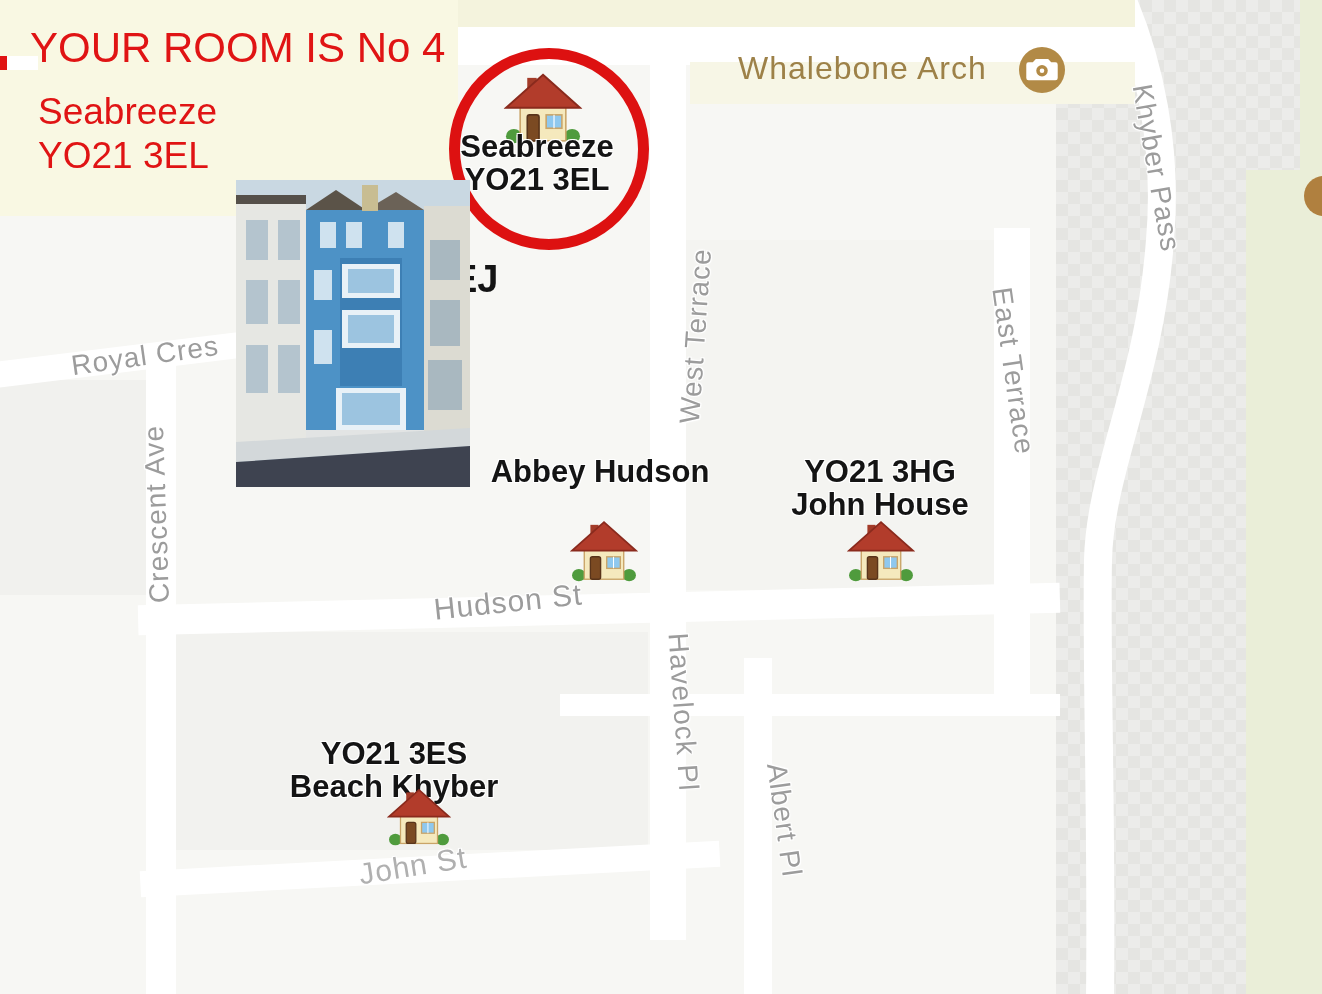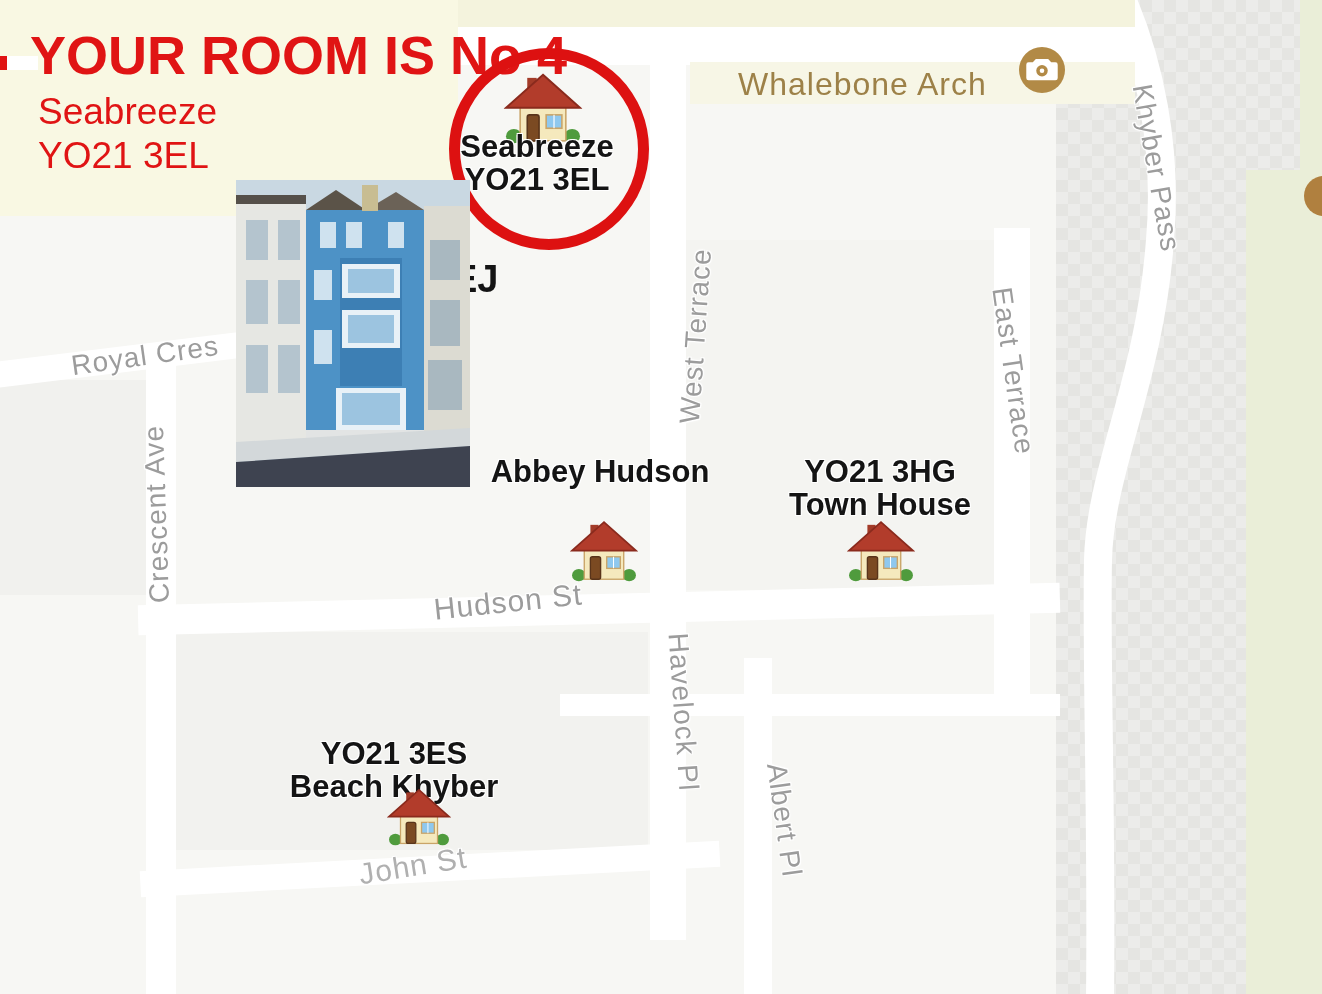--- a/index.html
+++ b/index.html
@@ -82,31 +82,31 @@
   <div class="lbl" style="left:145px;top:356px;transform:translate(-50%,-50%) rotate(-8deg);">Royal Cres</div>
   <div class="lbl" style="left:157px;top:514px;transform:translate(-50%,-50%) rotate(-92deg);">Crescent Ave</div>
   <div class="lbl" style="left:696px;top:336px;transform:translate(-50%,-50%) rotate(-86deg);">West Terrace</div>
   <div class="lbl" style="left:1013px;top:371px;transform:translate(-50%,-50%) rotate(82deg);">East Terrace</div>
   <div class="lbl" style="left:1156px;top:168px;transform:translate(-50%,-50%) rotate(80deg);">Khyber Pass</div>
   <div class="lbl" style="left:508px;top:602px;font-size:30px;transform:translate(-50%,-50%) rotate(-6deg);">Hudson St</div>
   <div class="lbl" style="left:683px;top:712px;transform:translate(-50%,-50%) rotate(86deg);">Havelock Pl</div>
   <div class="lbl" style="left:784px;top:820px;transform:translate(-50%,-50%) rotate(82deg);">Albert Pl</div>
   <div class="lbl" style="left:413px;top:866px;font-size:30px;color:#b0b0b0;transform:translate(-50%,-50%) rotate(-9deg);">John St</div>
 
-  <div class="lbl" style="left:738px;top:50px;font-size:32px;color:#9d8148;letter-spacing:1px;text-shadow:none;margin-top:16px;">Whalebone Arch</div>
+  <div class="lbl" style="left:738px;top:50px;font-size:32px;color:#9d8148;letter-spacing:1px;text-shadow:none;">Whalebone Arch</div>
   <div style="left:1019px;top:47px;width:46px;height:46px;border-radius:50%;background:#b28a46;">
     <svg viewBox="0 0 24 24" width="46" height="46" style="left:0;top:0;">
       <path fill="#ffffff" d="M7.2 8l1.6-1.8h6.4L16.8 8H19a1.2 1.2 0 0 1 1.2 1.2v7A1.2 1.2 0 0 1 19 17.4H5A1.2 1.2 0 0 1 3.8 16.2v-7A1.2 1.2 0 0 1 5 8h2.2z"></path>
       <circle cx="12" cy="12.4" r="3" fill="#b28a46"></circle>
       <circle cx="12" cy="12.4" r="1.2" fill="#ffffff"></circle>
     </svg>
   </div>
   <div id="poi-cut"></div>
 
-  <div class="redtxt" style="left:30px;top:24px;font-size:54px;font-weight:bold;">YOUR ROOM IS No 4</div>
+  <div class="redtxt" style="left:30px;top:24px;font-size:42px;font-weight:normal;">YOUR ROOM IS No 4</div>
   <div style="left:38px;top:90px;">
     <div class="redtxt" style="position:static;font-size:37px;line-height:44px;">Seabreeze</div>
     <div class="redtxt" style="position:static;font-size:37px;line-height:44px;">YO21 3EL</div>
   </div>
 
   <div id="red-circle"></div>
   <svg class="house abs" width="80" height="74" viewBox="0 0 100 94" style="left:503px;top:70px;">
     <use href="#house"></use>
   </svg>
   <div style="left:437px;top:130px;width:200px;">
@@ -157,21 +157,21 @@
 
   <div style="left:460px;top:455px;width:280px;">
     <div class="blklbl" style="position:static;">Abbey Hudson</div>
   </div>
   <svg class="house abs" width="68" height="64" viewBox="0 0 100 94" style="left:570px;top:518px;">
     <use href="#house"></use>
   </svg>
 
   <div style="left:765px;top:455px;width:230px;">
     <div class="blklbl" style="position:static;">YO21 3HG</div>
-    <div class="blklbl" style="position:static;">Town House</div>
+    <div class="blklbl" style="position:static;">John House</div>
   </div>
   <svg class="house abs" width="68" height="64" viewBox="0 0 100 94" style="left:847px;top:518px;">
     <use href="#house"></use>
   </svg>
 
   <div style="left:284px;top:737px;width:220px;">
     <div class="blklbl" style="position:static;">YO21 3ES</div>
     <div class="blklbl" style="position:static;">Beach Khyber</div>
   </div>
   <svg class="house abs" width="64" height="60" viewBox="0 0 100 94" style="left:387px;top:786px;">

